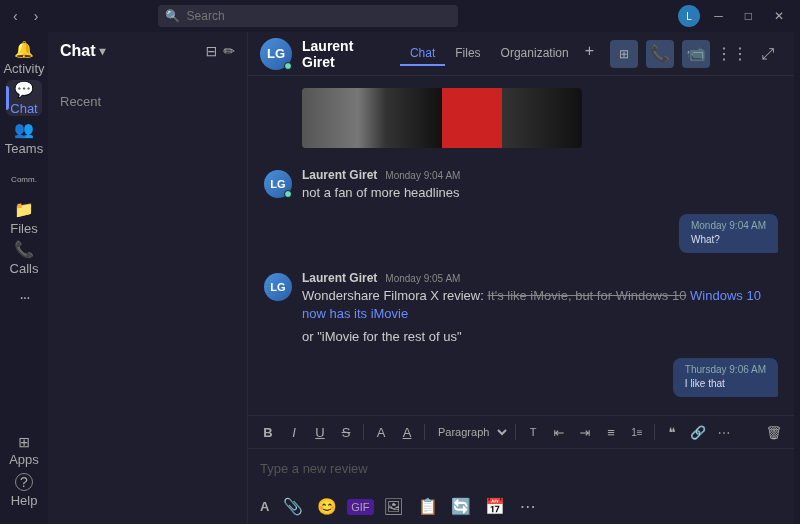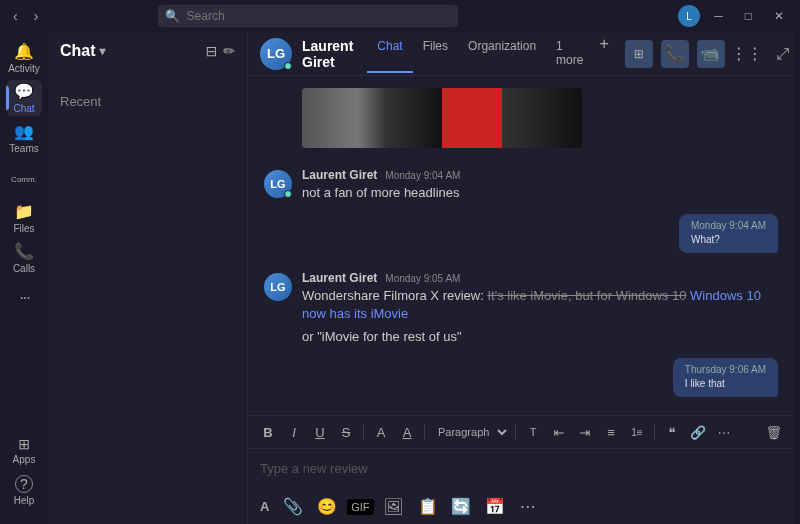--- a/index.html
+++ b/index.html
@@ -55,21 +55,21 @@
       flex-direction: column;
       align-items: center;
       justify-content: center;
       border-radius: 6px;
       cursor: pointer;
       font-size: 18px;
       color: #aaa;
       position: relative;
     }
     .sidebar-icon.active { background: #2a2a3a; color: #6b8cff; }
-    .sidebar-icon .icon-label { font-size: 10px; color: #aaa; margin-top: 2px; }
+    .sidebar-icon .icon-label { font-size: 13px; color: #aaa; margin-top: 2px; }
     .sidebar-icon.active .icon-label { color: #6b8cff; }
     .sidebar-bottom { margin-top: auto; display: flex; flex-direction: column; align-items: center; gap: 4px; padding-bottom: 8px; }
 
     
     .left-panel {
       width: 200px;
       background: #1e1e2e;
       border-right: 1px solid #2a2a3a;
       display: flex;
       flex-direction: column;
@@ -273,21 +273,20 @@
     <div class="chat-header">
       <div class="chat-header-avatar">
         <span>LG</span>
         <div class="status-dot"></div>
       </div>
       <span class="chat-header-name">Laurent Giret</span>
       <div class="chat-header-tabs">
         <div class="chat-tab active">Chat</div>
         <div class="chat-tab">Files</div>
         <div class="chat-tab">Organization</div>
-        <div class="chat-tab">1 more</div>
         <div class="add-tab-btn">+</div>
       </div>
       <div class="chat-header-right">
         <button class="icon-btn" style="background:#3a4a6b;border-radius:4px;font-size:12px;">⊞</button>
         <button class="icon-btn" style="background:#3a4a6b;border-radius:4px;">📞</button>
         <button class="icon-btn" style="background:#3a4a6b;border-radius:4px;">📹</button>
         <button class="icon-btn">⋮⋮</button>
         <button class="icon-btn">⤢</button>
       </div>
     </div>
@@ -376,21 +375,21 @@
         <div style="margin-left:auto;"></div>
         <button class="toolbar-btn">🗑</button>
       </div>
       <div class="compose-input">
         <span class="compose-input-placeholder">Type a new review</span>
       </div>
       <div class="compose-bottom-bar">
         <span class="compose-icon" style="font-size:13px;font-weight:bold;color:#aaa;">A</span>
         <span class="compose-icon">📎</span>
         <span class="compose-icon">😊</span>
-        <span class="compose-icon" style="font-size:11px;background:#000000;padding:2px 4px;border-radius:3px;color:#aaa;">GIF</span>
+        <span class="compose-icon" style="font-size:11px;background:#4c1d95;padding:2px 4px;border-radius:3px;color:#aaa;">GIF</span>
         <span class="compose-icon">🖼</span>
         <span class="compose-icon">📋</span>
         <span class="compose-icon">🔄</span>
         <span class="compose-icon">📅</span>
         <span class="compose-icon">⋯</span>
       </div>
     </div>
 
   </div>
 

